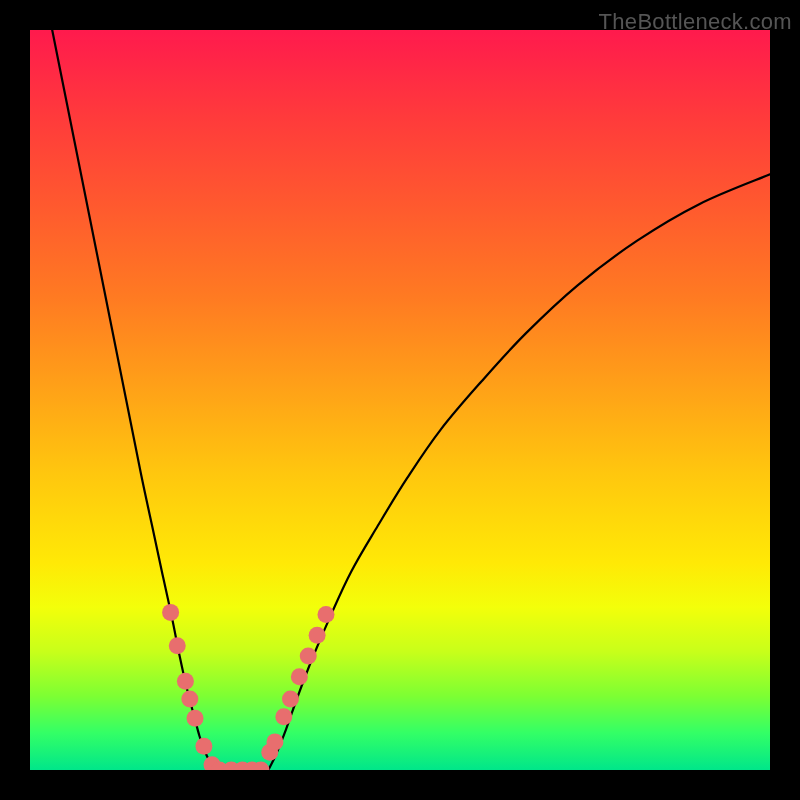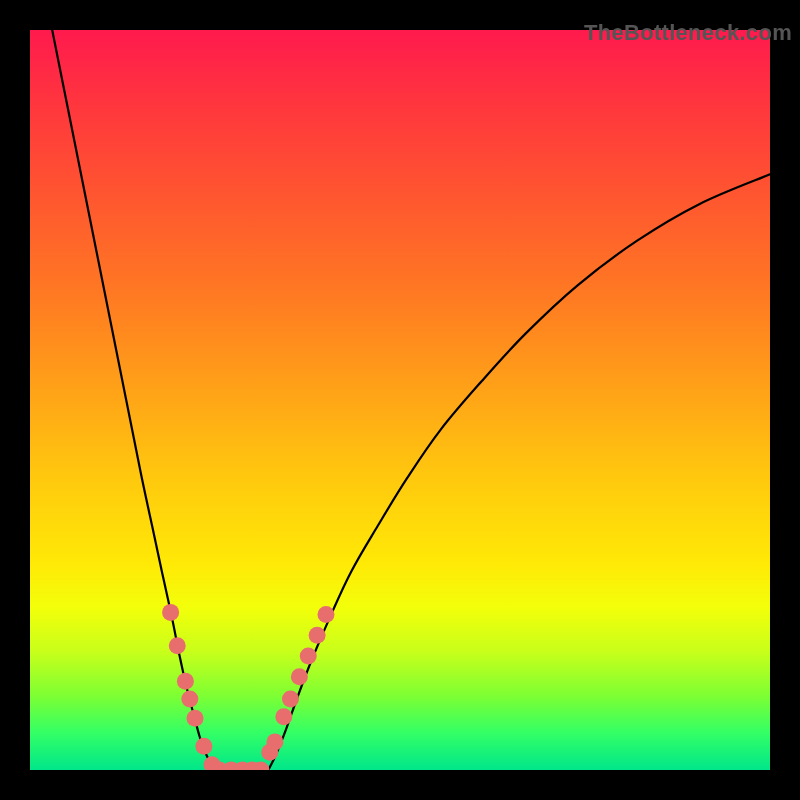--- a/index.html
+++ b/index.html
@@ -31,25 +31,25 @@
       #ffe906 72%,
       #f3ff0a 78%,
       #c8ff1a 84%,
       #7dff33 90%,
       #33ff66 95%,
       #00e68a 100%
     );
   }
   .watermark {
     position: absolute;
-    top: 20px;
+    top: 9px;
     right: 8px;
     font-family: Arial, Helvetica, sans-serif;
     font-size: 22px;
-    font-weight: 700;
+    font-weight: 400;
     color: #555;
     letter-spacing: 0.3px;
     user-select: none;
   }
   svg.curve {
     position: absolute;
     left: 0;
     top: 0;
     width: 740px;
     height: 740px;

